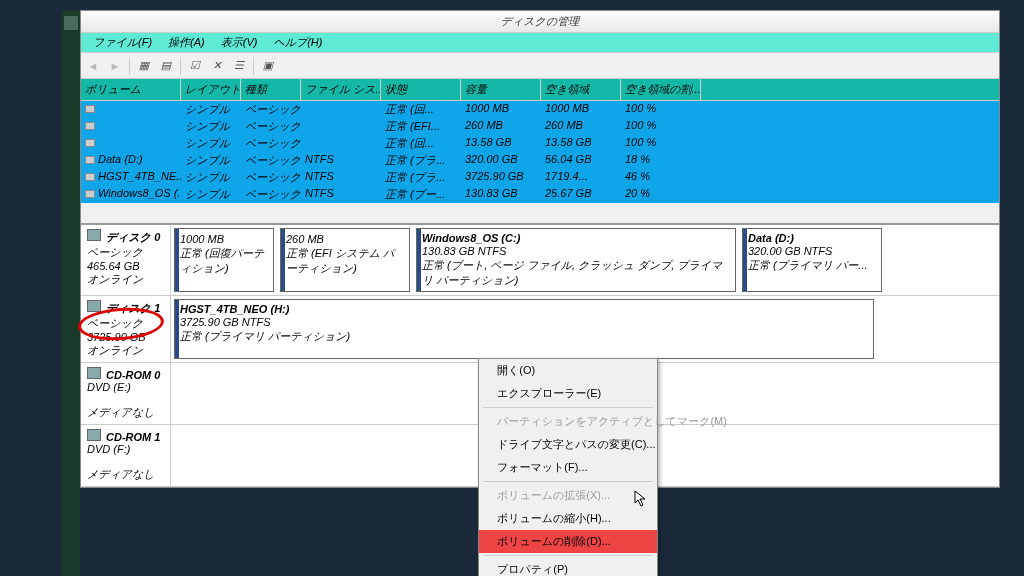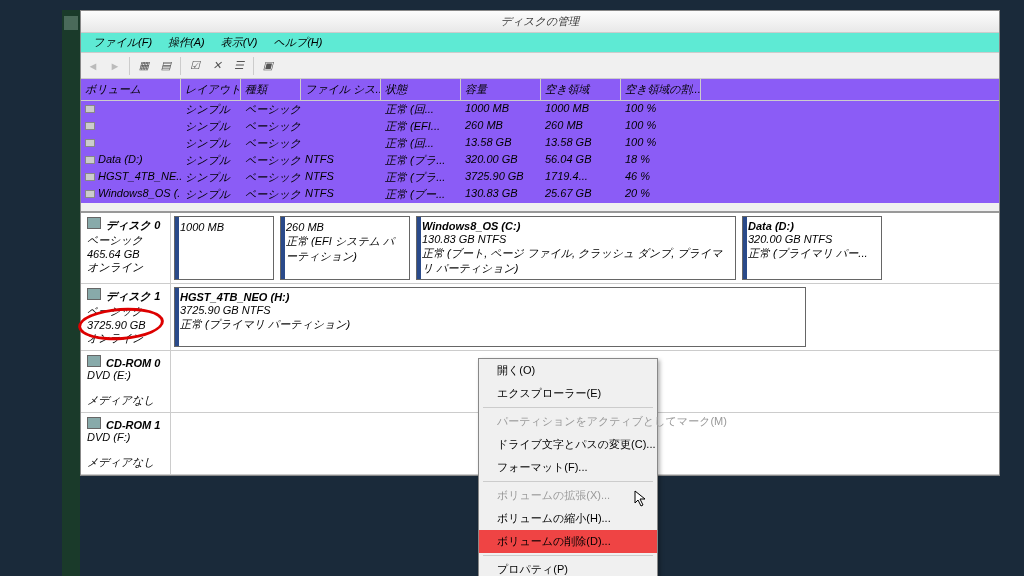--- a/index.html
+++ b/index.html
@@ -5,27 +5,27 @@
 * { margin: 0; padding: 0; box-sizing: border-box; font-family: "MS UI Gothic", "Meiryo UI", sans-serif; font-size: 11px; }
 body { background: #1a2a3a; padding: 10px 0 0 80px; overflow: hidden; }
 .window { width: 920px; background: #f0f0f0; border: 1px solid #888; font-style: italic; }
 .titlebar { height: 22px; background: linear-gradient(#fdfdfd, #e8e8e8); display: flex; align-items: center; justify-content: center; color: #333; border-bottom: 1px solid #ccc; }
 .menubar { height: 20px; display: flex; align-items: center; padding: 0 4px; background: #5eead4; border-bottom: 1px solid #ccc; }
 .menubar span { padding: 2px 8px; cursor: default; }
 .toolbar { height: 26px; display: flex; align-items: center; padding: 0 2px; background: #f0f0f0; border-bottom: 1px solid #ccc; gap: 2px; }
 .toolbar .tbtn { width: 20px; height: 20px; display: flex; align-items: center; justify-content: center; border: 1px solid transparent; color: #555; }
 .toolbar .tbtn.disabled { color: #bbb; }
 .toolbar .sep { width: 1px; height: 18px; background: #ccc; margin: 0 2px; }
-.list-header { display: grid; grid-template-columns: 100px 60px 60px 80px 80px 80px 80px 80px; background: #8b5cf6; border-bottom: 1px solid #ccc; }
+.list-header { display: grid; grid-template-columns: 100px 60px 60px 80px 80px 80px 80px 80px; background: #14b8a6; border-bottom: 1px solid #ccc; }
 .list-header div { padding: 3px 4px; border-right: 1px solid #ccc; white-space: nowrap; overflow: hidden; }
-.list-body { background: #8b5cf6; }
+.list-body { background: #0ea5e9; }
 .list-row { display: grid; grid-template-columns: 100px 60px 60px 80px 80px 80px 80px 80px; }
 .list-row div { padding: 1px 4px; white-space: nowrap; overflow: hidden; }
 .vol-icon { display: inline-block; width: 10px; height: 8px; background: #ccc; border: 1px solid #888; margin-right: 3px; vertical-align: middle; }
-.graphic-area { background: #fff; border-top: 2px solid #999; margin-top: 8px; }
+.graphic-area { background: #fff; border-top: 2px solid #999; margin-top: 20px; }
 .disk-row { display: flex; border-bottom: 1px solid #ccc; min-height: 56px; }
 .disk-label { width: 90px; padding: 4px 6px; border-right: 1px solid #ccc; position: relative; }
 .disk-label .dicon { width: 14px; height: 12px; background: #8aa; border: 1px solid #666; display: inline-block; margin-right: 2px; }
 .disk-label .dname { font-weight: bold; }
 .disk-label .dline { display: block; }
 .disk-parts { flex: 1; display: flex; }
 .part { border: 1px solid #666; margin: 3px; padding: 3px 5px; position: relative; }
 .part .pborder { position: absolute; left: 0; top: 0; bottom: 0; width: 4px; background: #2a4a8a; }
 .part .pname { font-weight: bold; display: block; }
 .part .pdetail { display: block; margin-top: 1px; }
@@ -152,20 +152,21 @@
         <span class="dicon"></span>
         <span class="dname">ディスク 0</span>
         <span class="dline">ベーシック</span>
         <span class="dline">465.64 GB</span>
         <span class="dline">オンライン</span>
       </div>
       <div class="disk-parts" id="d0parts">
           <div class="part" style="width: 100px;">
             <div class="pborder"></div>
             <span class="pdetail">1000 MB</span>
+            <span class="pdetail">正常 (回復パーティション)</span>
           </div>
           <div class="part" style="width: 130px;">
             <div class="pborder"></div>
             <span class="pdetail">260 MB</span>
             <span class="pdetail">正常 (EFI システム パーティション)</span>
           </div>
           <div class="part" style="width: 320px;">
             <div class="pborder"></div>
             <span class="pname">Windows8_OS  (C:)</span>
             <span class="pdetail">130.83 GB NTFS</span>
@@ -182,21 +183,21 @@
 
     <div class="disk-row">
       <div class="disk-label">
         <span class="dicon"></span>
         <span class="dname">ディスク 1</span>
         <span class="dline">ベーシック</span>
         <span class="dline">3725.90 GB</span>
         <span class="dline">オンライン</span>
       </div>
       <div class="disk-parts" id="d1parts">
-          <div class="part" style="width: 632px;">
+          <div class="part" style="width: 700px;">
             <div class="pborder"></div>
             <span class="pname">HGST_4TB_NEO (H:)</span>
             <span class="pdetail">3725.90 GB NTFS</span>
             <span class="pdetail">正常 (プライマリ パーティション)</span>
           </div>
         </div>
     </div>
 
     <div class="disk-row">
       <div class="disk-label">

